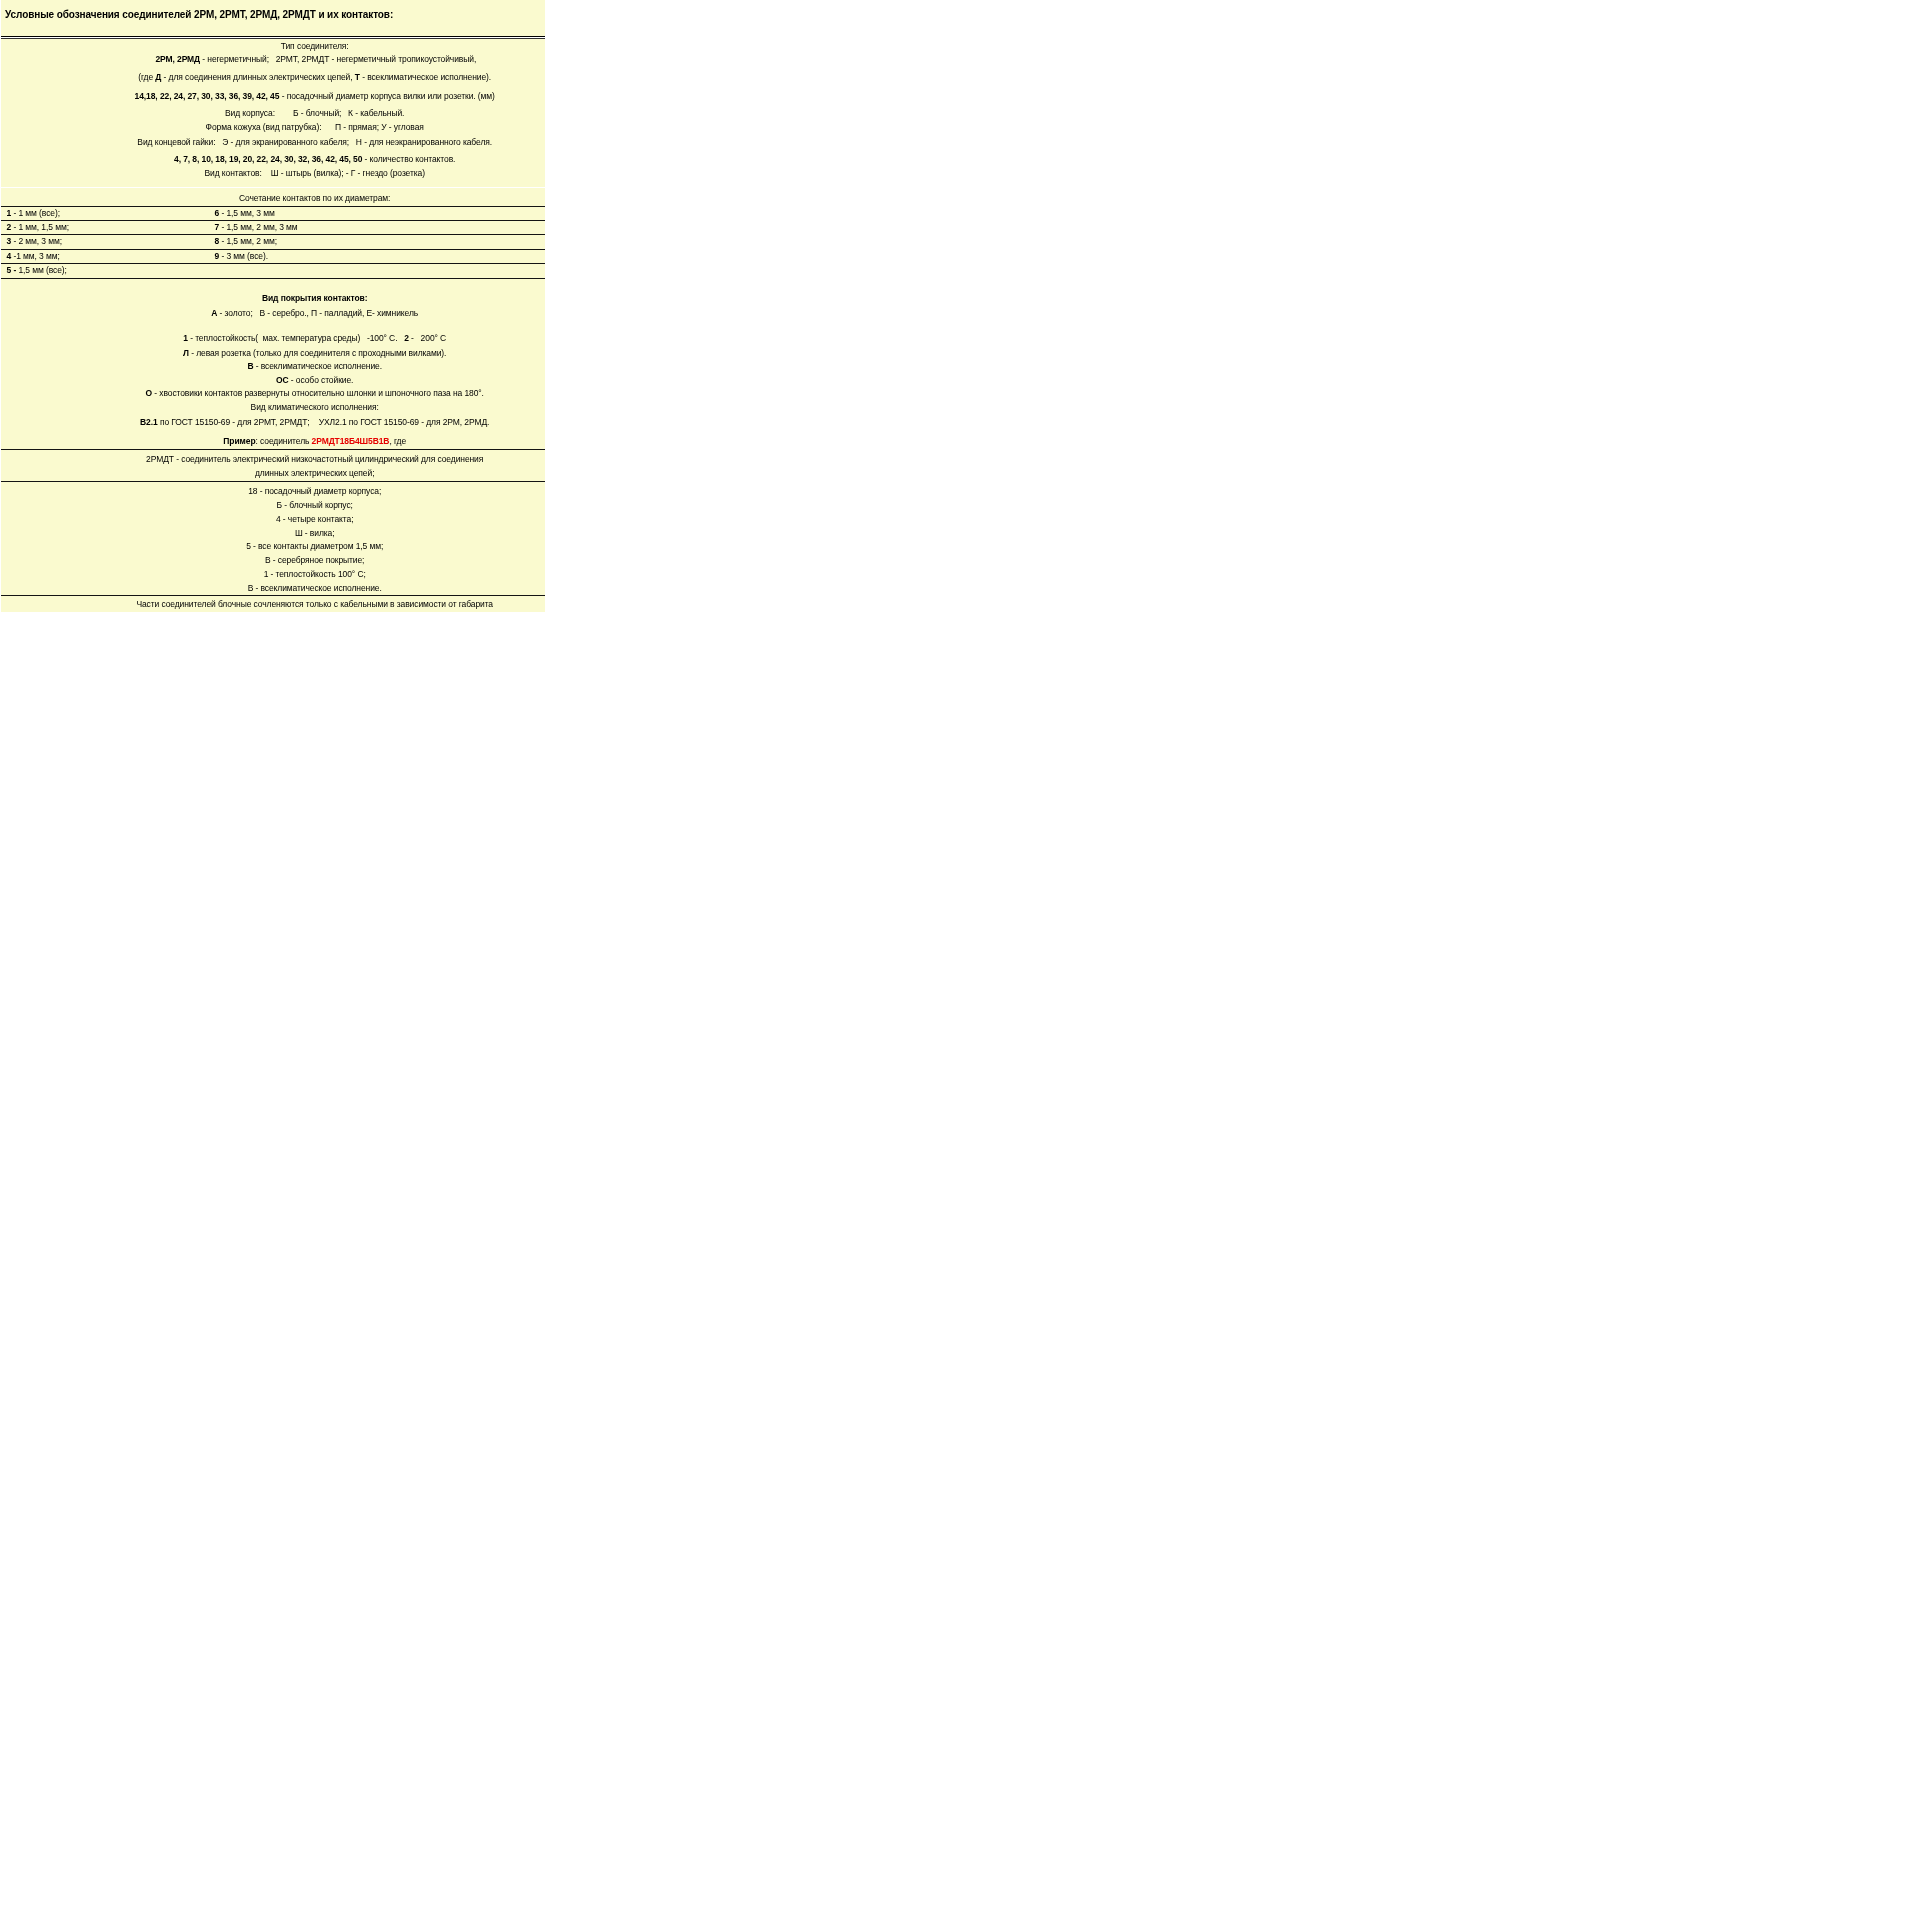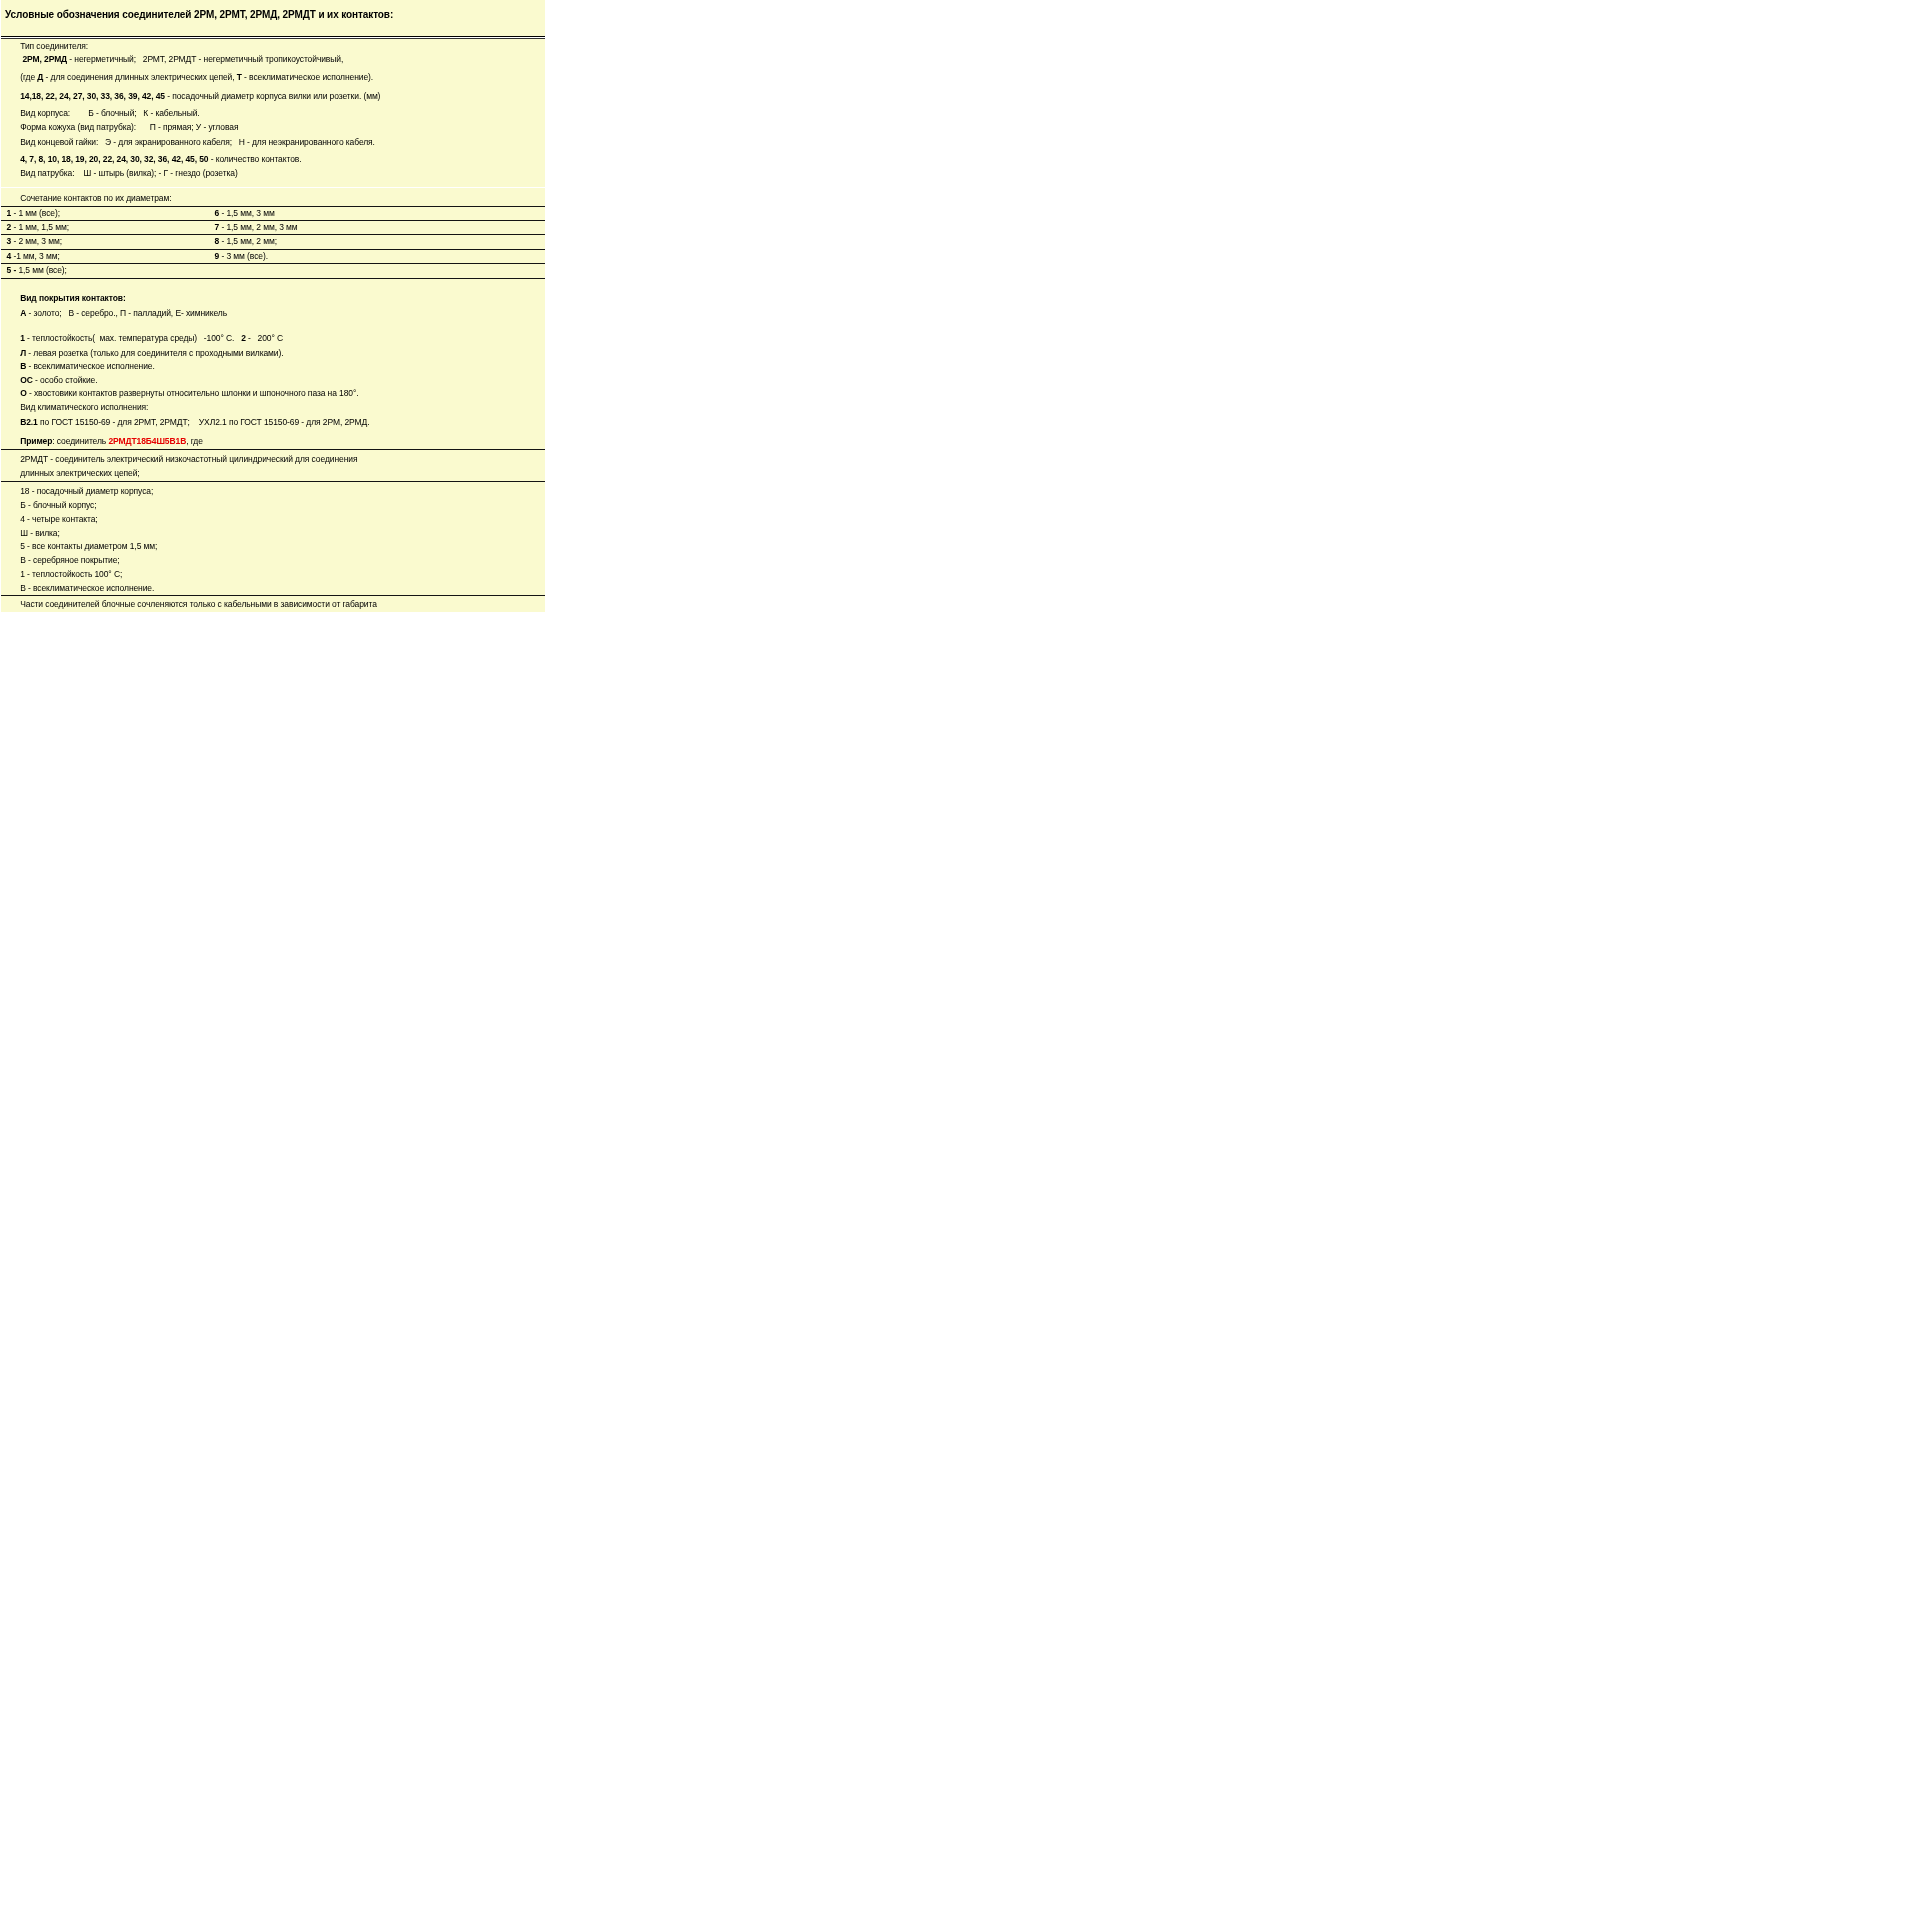--- a/index.html
+++ b/index.html
@@ -30,20 +30,21 @@
     line-height:11.6px;
     margin:2.3px 0 0 3.9px;
     letter-spacing:-0.1px;
   }
   .line{
     font-size:8.5px;
     line-height:9.6px;
     padding-left:19px;
     white-space:pre-wrap;
     letter-spacing:-0.1px;
+    text-align:center;
   }
   .b{font-weight:bold;}
   .red{color:var(--red);}
   
   .hr-double{
     border-top:1.2px solid #000;
     border-bottom:0.8px solid #2f2f2f;
     background:#ffffff;
     height:1.2px;
     margin-top:15.4px;
@@ -96,21 +97,21 @@
 
   <div class="line mt6">Тип соединителя:</div>
   <div class="line mt10"><span> </span><span class="b">2РМ, 2РМД</span><span> - негерметичный;   2РМТ, 2РМДТ - негерметичный тропикоустойчивый,</span></div>
   <div class="line mt20"><span>(где </span><span class="b">Д</span><span> - для соединения длинных электрических цепей, </span><span class="b">Т</span><span> - всеклиматическое исполнение).</span></div>
 
   <div class="line mt26"><span class="b">14,18, 22, 24, 27, 30, 33, 36, 39, 42, 45</span><span> - посадочный диаметр корпуса вилки или розетки. (мм)</span></div>
   <div class="line mt18">Вид корпуса:        Б - блочный;   К - кабельный.</div>
   <div class="line mt8">Форма кожуха (вид патрубка):      П - прямая; У - угловая</div>
   <div class="line mt8">Вид концевой гайки:   Э - для экранированного кабеля;   Н - для неэкранированного кабеля.</div>
   <div class="line mt18"><span class="b">4, 7, 8, 10, 18, 19, 20, 22, 24, 30, 32, 36, 42, 45, 50</span><span> - количество контактов.</span></div>
-  <div class="line mt12">Вид патрубка:    Ш - штырь (вилка); - Г - гнездо (розетка)</div>
+  <div class="line mt12">Вид контактов:    Ш - штырь (вилка); - Г - гнездо (розетка)</div>
 
   <div class="hr-light mt22"></div>
 
   <div class="line mt2">Сочетание контактов по их диаметрам:</div>
 
   <div class="ctable">
     <div class="crow">
       <div class="ccell cleft"><span class="b">1</span><span> - 1 мм (все);</span></div>
       <div class="ccell cright"><span class="b">6</span><span> - 1,5 мм, 3 мм</span></div>
     </div>

